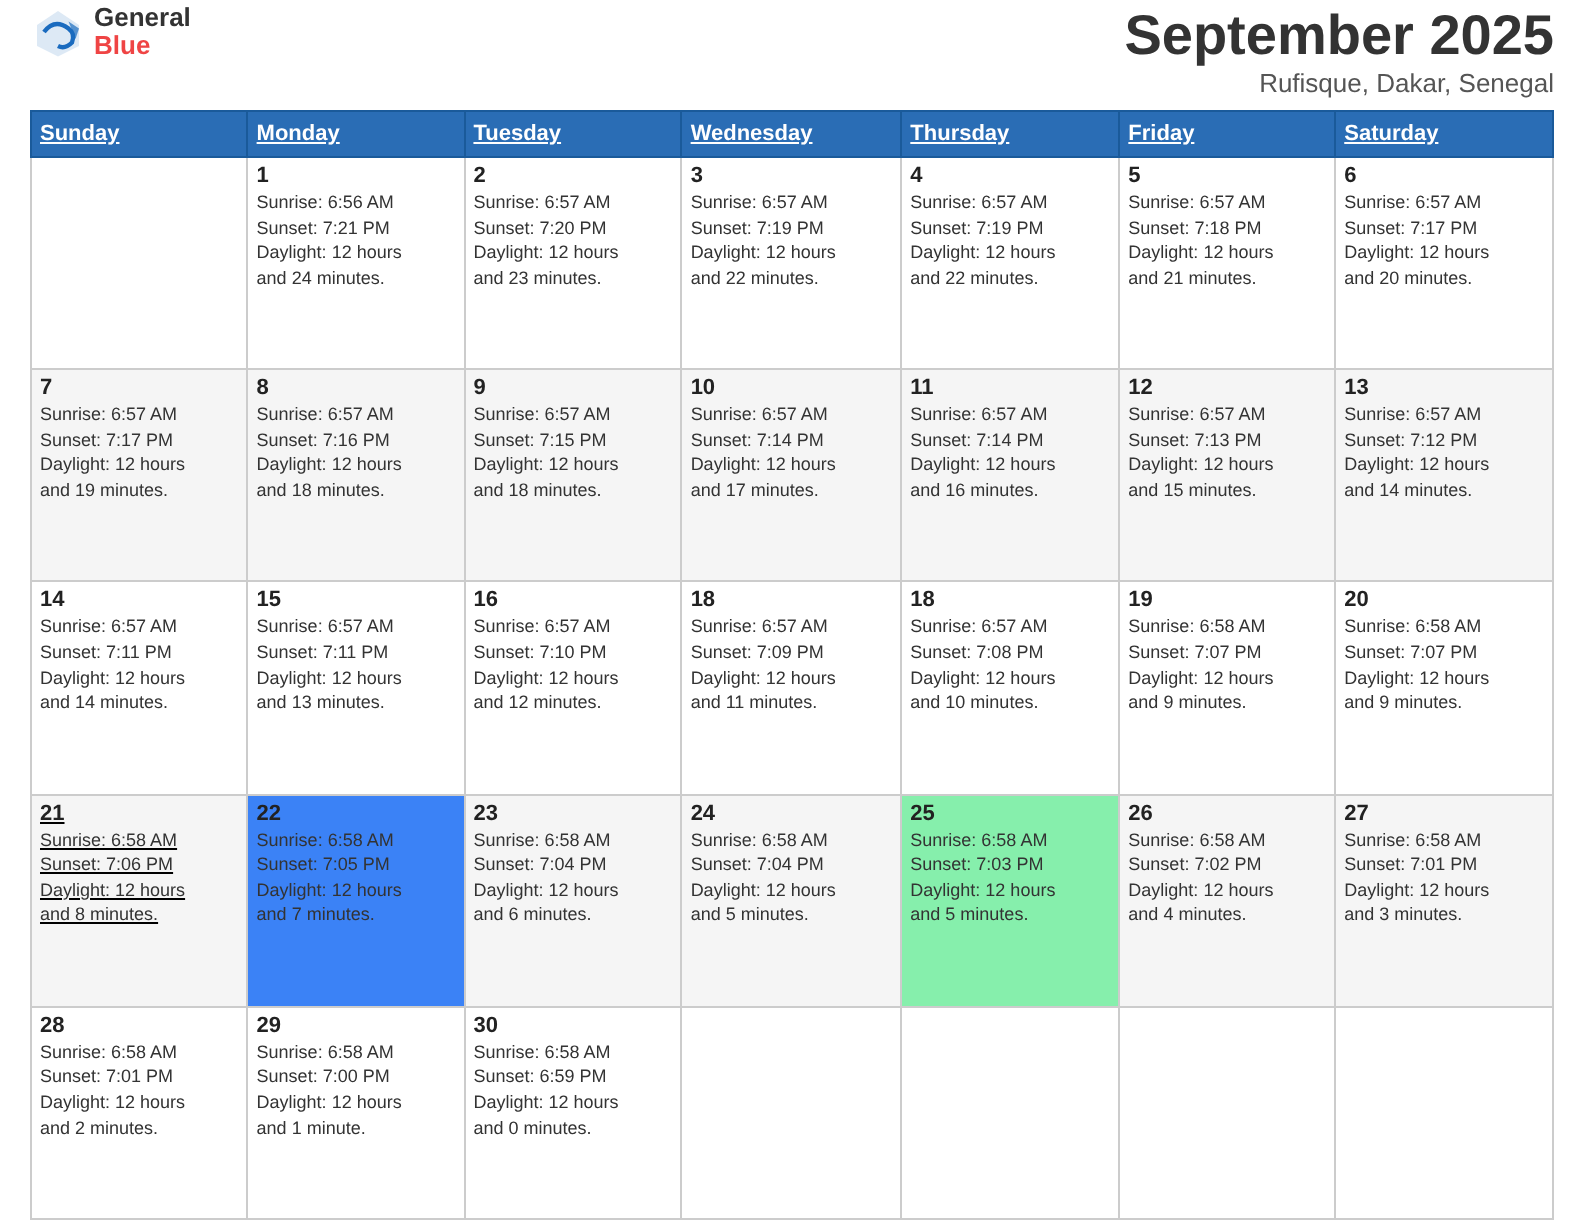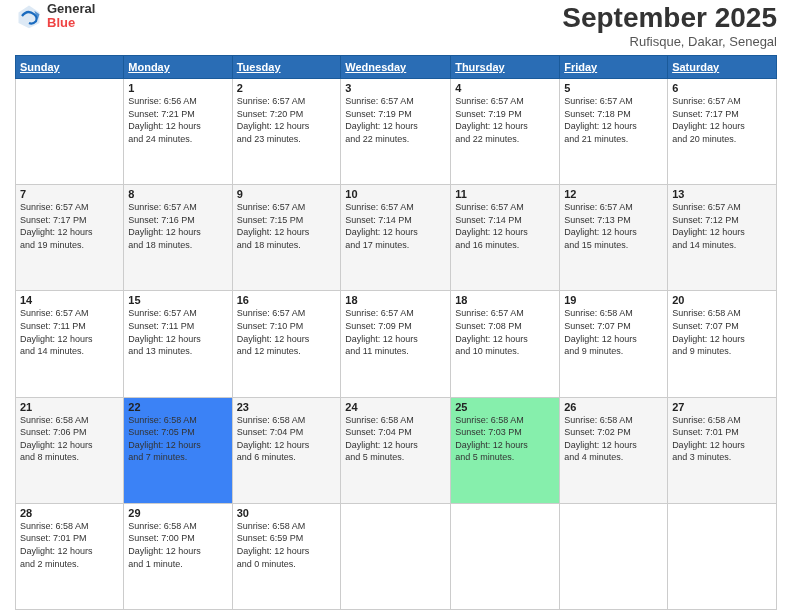--- a/index.html
+++ b/index.html
@@ -270,21 +270,21 @@
           </td>
           <td>
             <span class="day-num">20</span>
             <div class="day-info" style="white-space: pre-line;">Sunrise: 6:58 AM
 Sunset: 7:07 PM
 Daylight: 12 hours
 and 9 minutes.</div>
           </td>
         </tr>
         <tr style="background: rgb(245, 245, 245);">
-          <td style="background: rgb(245, 245, 245);">
+          <td style="background: rgb(245, 245, 245); text-decoration: underline;">
             <span class="day-num">21</span>
             <div class="day-info" style="white-space: pre-line;">Sunrise: 6:58 AM
 Sunset: 7:06 PM
 Daylight: 12 hours
 and 8 minutes.</div>
           </td>
           <td style="background: #3b82f6;">
             <span class="day-num">22</span>
             <div class="day-info" style="white-space: pre-line;">Sunrise: 6:58 AM
 Sunset: 7:05 PM

